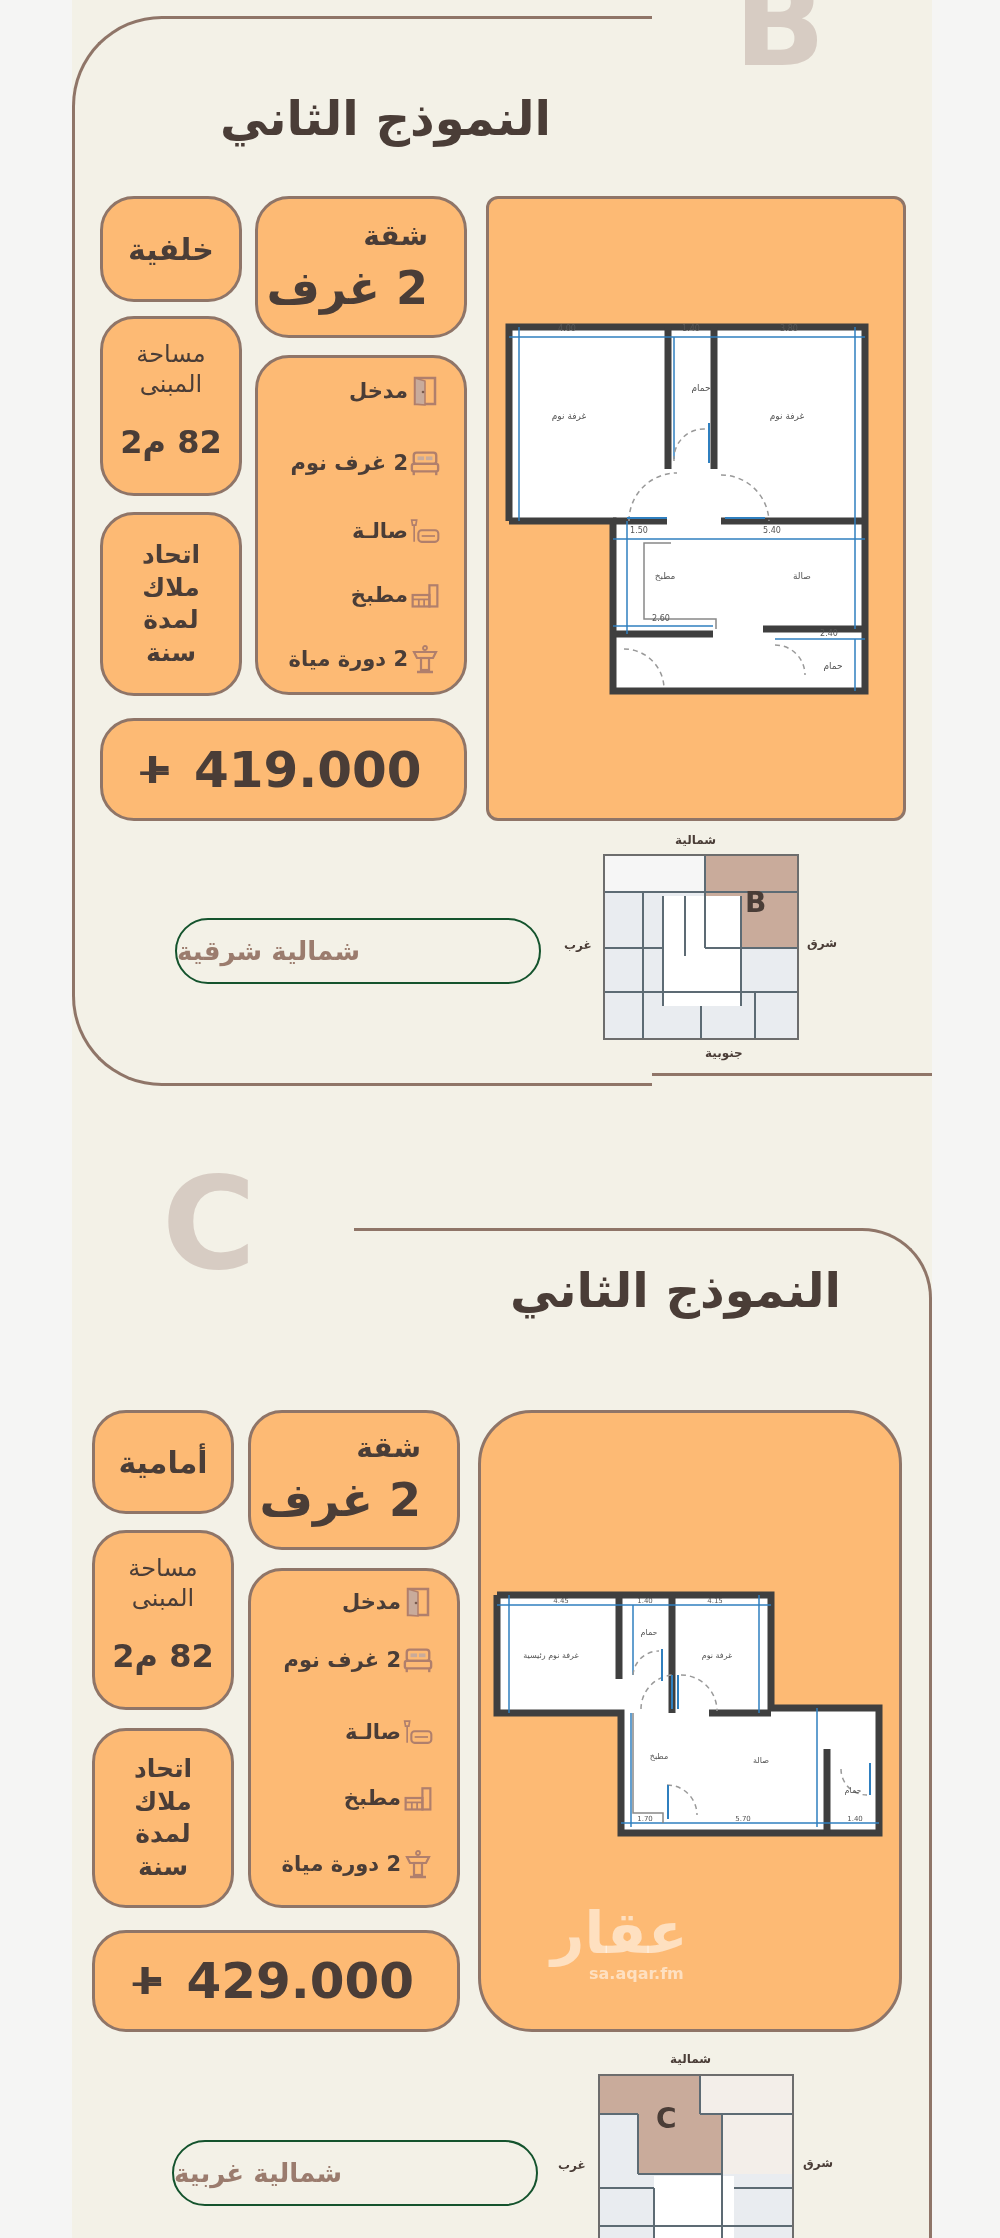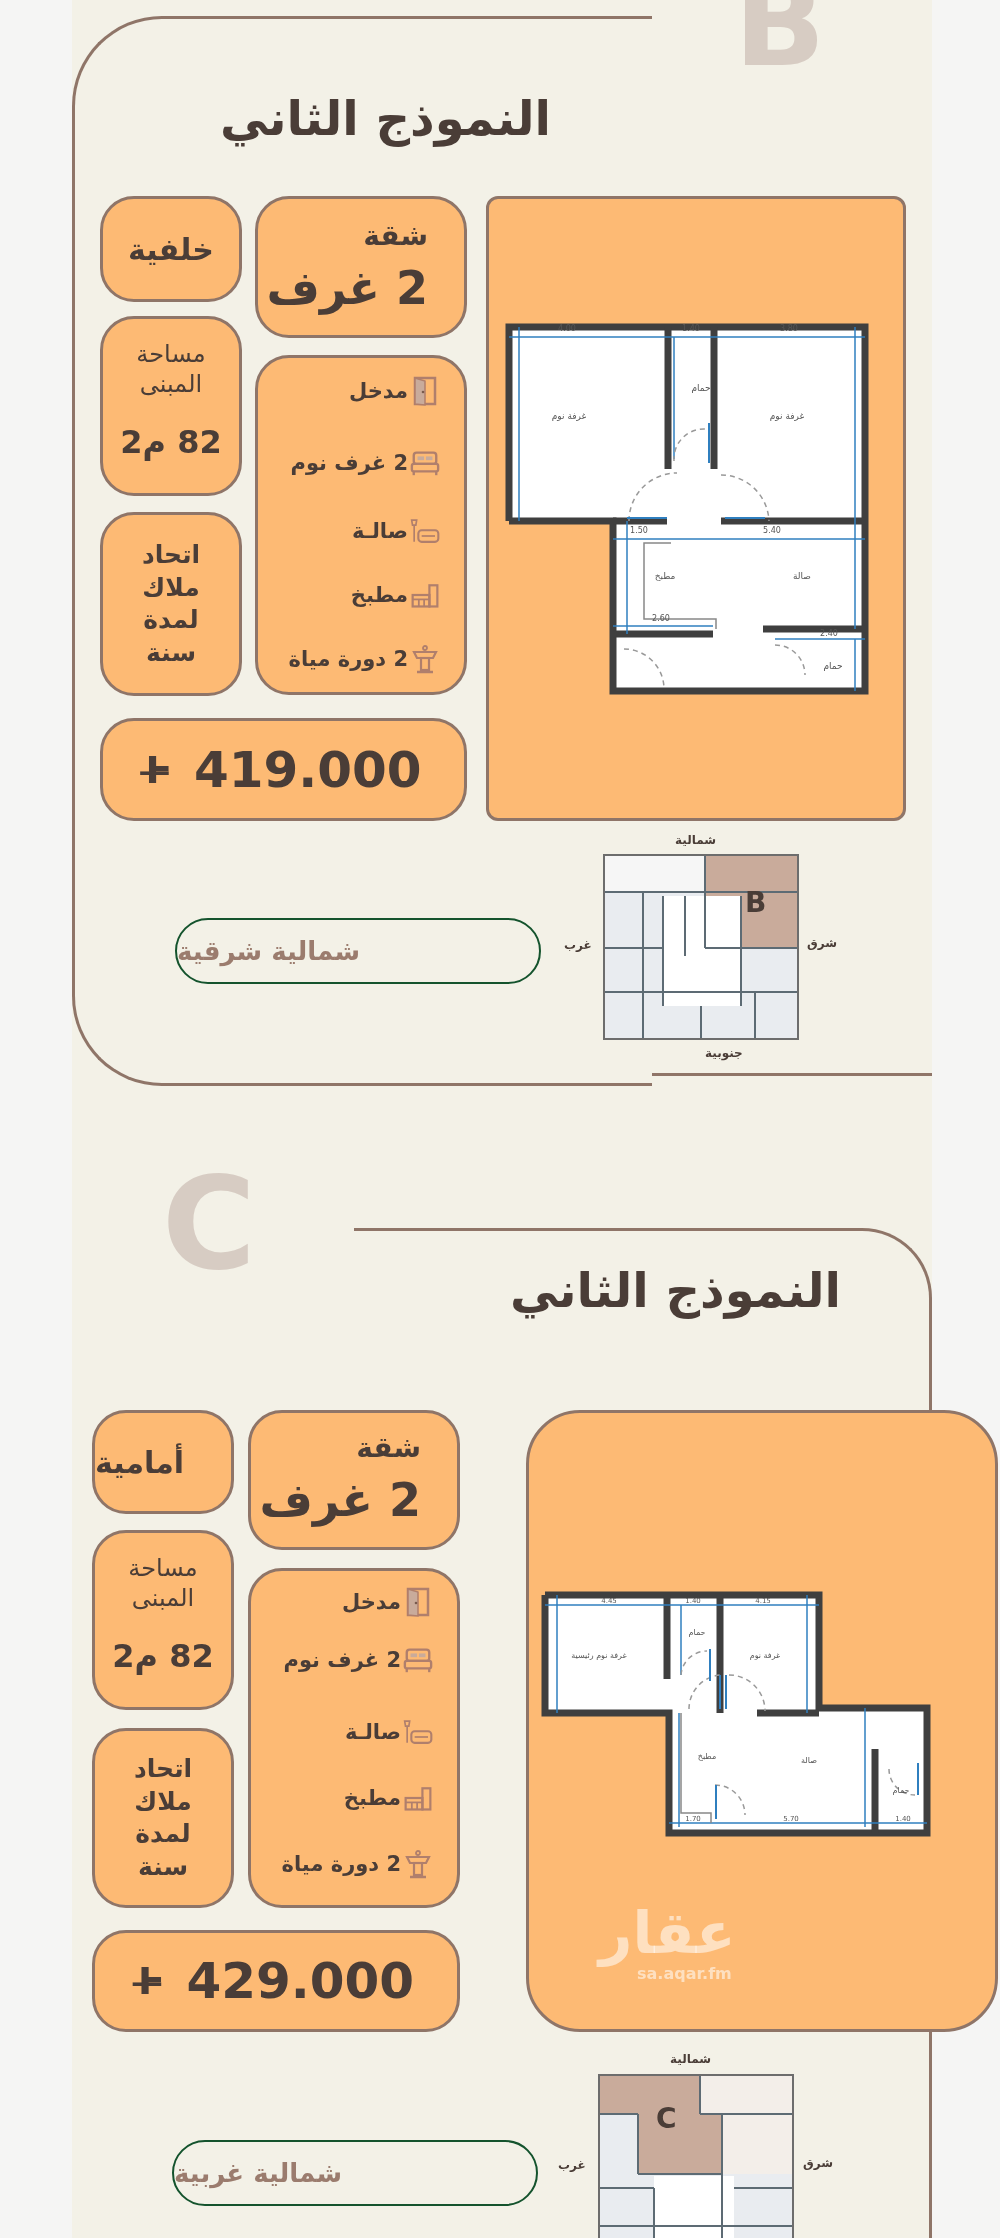--- a/index.html
+++ b/index.html
@@ -226,21 +226,21 @@
 
   <div class="sectionline" style="left:282px; top:1228px; width:578px; height:1040px; border-width:3px 3px 0 0; border-radius:0 70px 0 0;"></div>
 
   <div class="title" style="right:91px; top:1262px;">النموذج الثاني</div>
 
   <div class="card" style="left:176px; top:1410px; width:212px; height:140px;">
     <div class="txt" style="position:absolute; right:36px; top:18px; font-size:28px;">شقة</div>
     <div class="txt" style="position:absolute; right:36px; top:60px; font-size:46px;">2 غرف</div>
   </div>
 
-  <div class="card" style="left:20px; top:1410px; width:142px; height:104px; display:flex; align-items:center; ">
+  <div class="card" style="left:20px; top:1410px; width:142px; height:104px; display:flex; align-items:center; justify-content:center;">
     <div class="txt" style="font-size:30px;">أمامية</div>
   </div>
 
   <div class="card" style="left:20px; top:1530px; width:142px; height:180px;">
     <div class="txt" style="position:absolute; left:0; right:0; top:20px; font-size:24px; font-weight:normal; line-height:1.25;">
       <div>مساحة</div>
       <div>المبنى</div>
     </div>
     <div class="txt" style="position:absolute; left:0; right:0; top:104px; font-size:32px;">82 م2</div>
   </div>
@@ -314,21 +314,21 @@
     </div>
   </div>
 
   <div class="card" style="left:20px; top:1930px; width:368px; height:102px;">
     <div class="price">
       <span class="cur">Ⱶ̶</span>
       <span class="amt">429.000</span>
     </div>
   </div>
 
-  <div class="card plan" style="left:406px; top:1410px; width:472px; height:622px; border-radius:54px;margin-left:48px;">
+  <div class="card plan" style="left:406px; top:1410px; width:424px; height:622px; border-radius:54px;">
     <svg width="418" height="616" viewBox="0 0 418 616">
       <polygon points="16,182 290,182 290,295 398,295 398,420 140,420 140,300 16,300" fill="#ffffff"></polygon>
       <g stroke="#3f3f3f" stroke-width="7" fill="none">
         <polyline points="16,182 290,182 290,295 398,295 398,420 140,420 140,300 16,300 16,182"></polyline>
         <line x1="138" y1="182" x2="138" y2="266"></line>
         <line x1="191" y1="182" x2="191" y2="300"></line>
         <line x1="228" y1="300" x2="290" y2="300"></line>
         <line x1="346" y1="336" x2="346" y2="420"></line>
       </g>
       <g stroke="#2f7fbf" stroke-width="1.5" fill="none">

